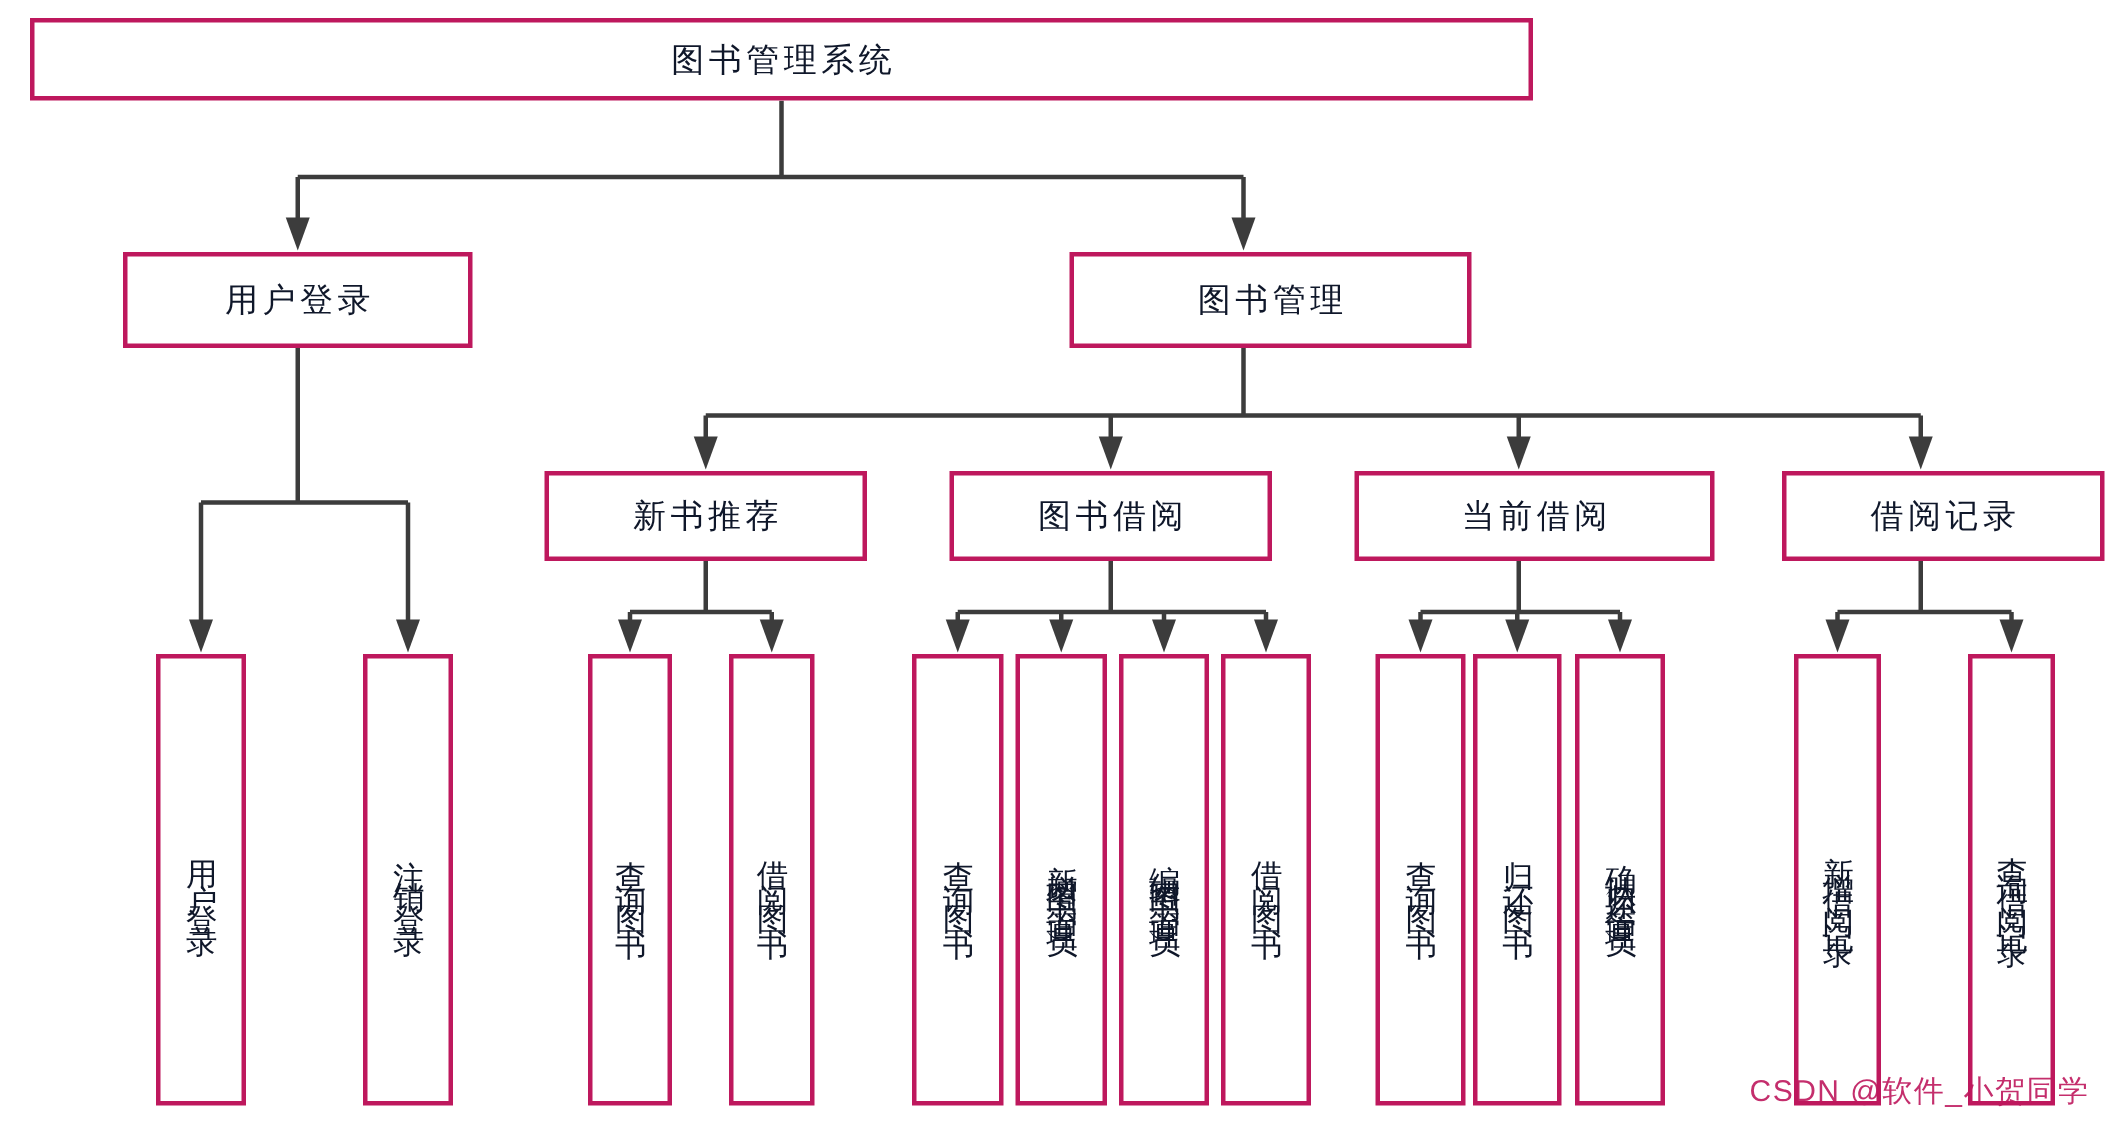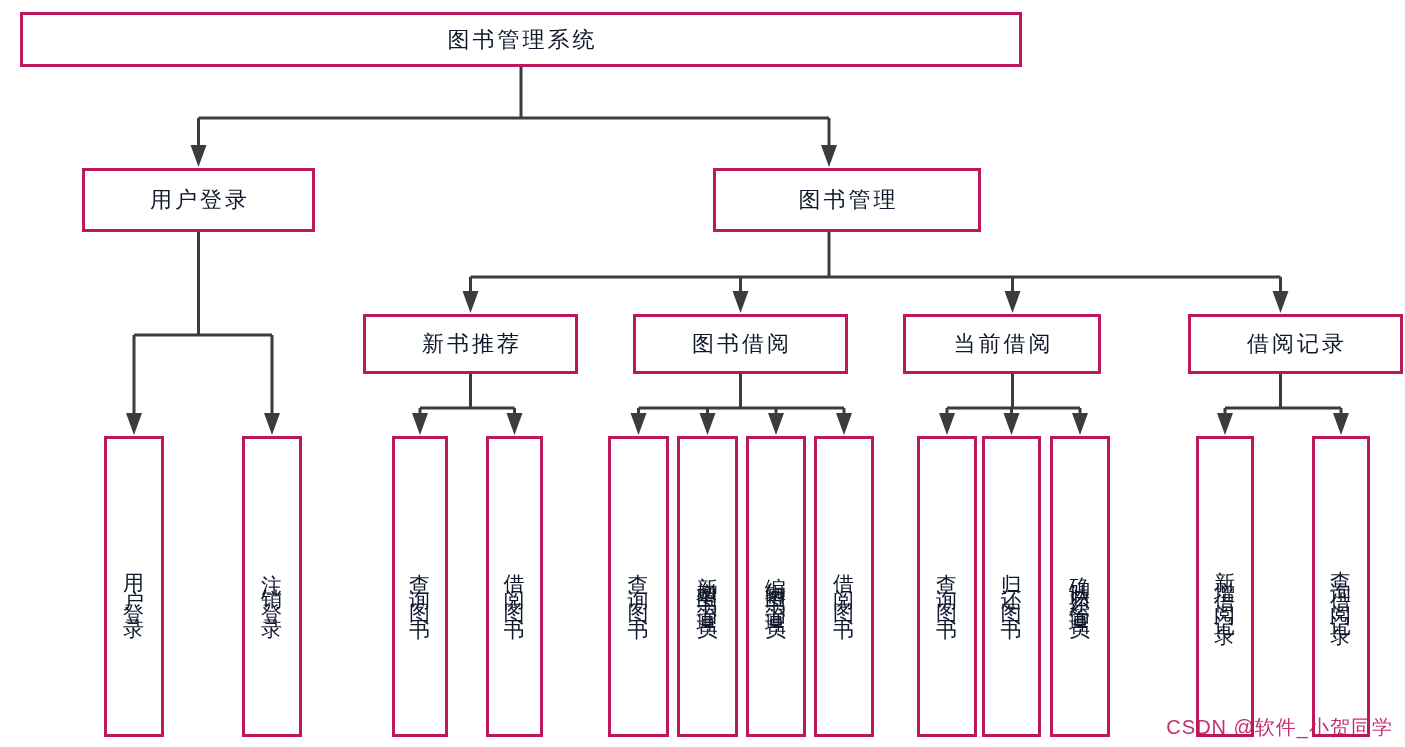--- a/index.html
+++ b/index.html
@@ -103,21 +103,21 @@
     </div>
     <div class="node h" style="left: 713px; top: 168px; width: 268px; height: 64px;">
       <span>图书管理</span>
     </div>
     <div class="node h" style="left: 363px; top: 314px; width: 215px; height: 60px;">
       <span>新书推荐</span>
     </div>
     <div class="node h" style="left: 633px; top: 314px; width: 215px; height: 60px;">
       <span>图书借阅</span>
     </div>
-    <div class="node h" style="left: 903px; top: 314px; width: 198px; height: 60px;">
+    <div class="node h" style="left: 903px; top: 314px; width: 240px; height: 60px;">
       <span>当前借阅</span>
     </div>
     <div class="node h" style="left: 1188px; top: 314px; width: 215px; height: 60px;">
       <span>借阅记录</span>
     </div>
     <div class="node v" style="left: 104px; top: 436px; width: 60px; height: 301px;">
       <span style="letter-spacing: 15px;">用户登录</span>
     </div>
     <div class="node v" style="left: 242px; top: 436px; width: 60px; height: 301px;">
       <span style="letter-spacing: 15px;">注销登录</span>

